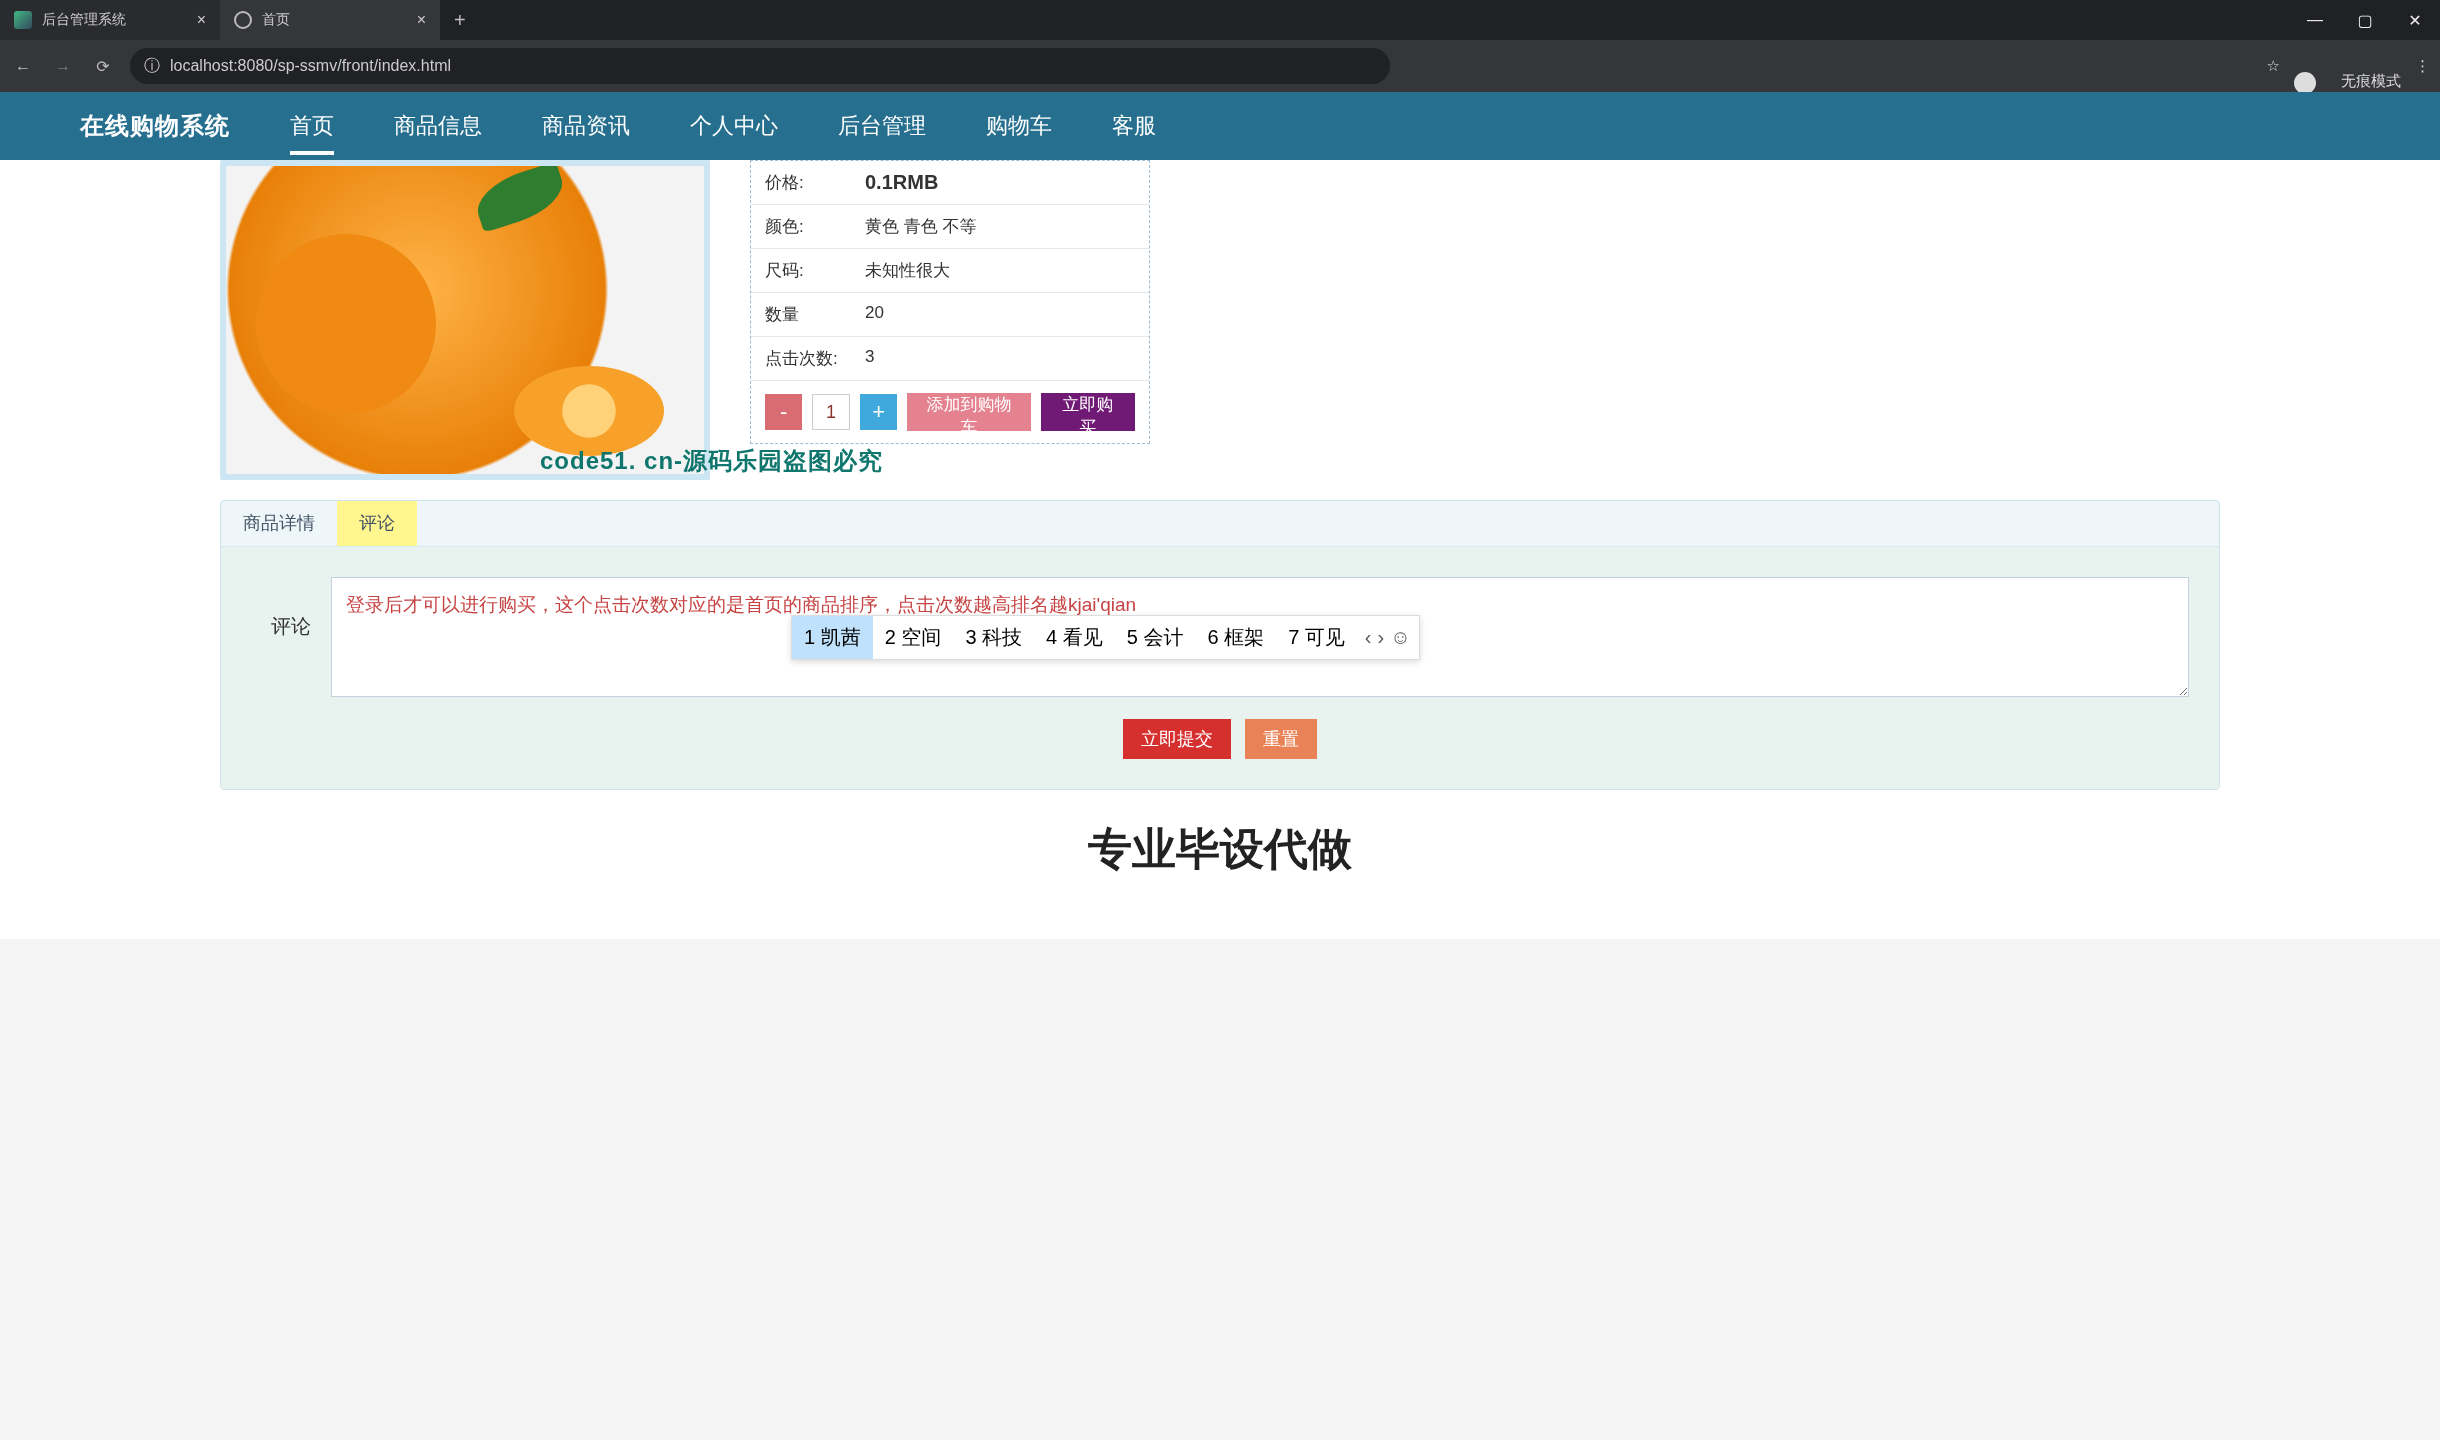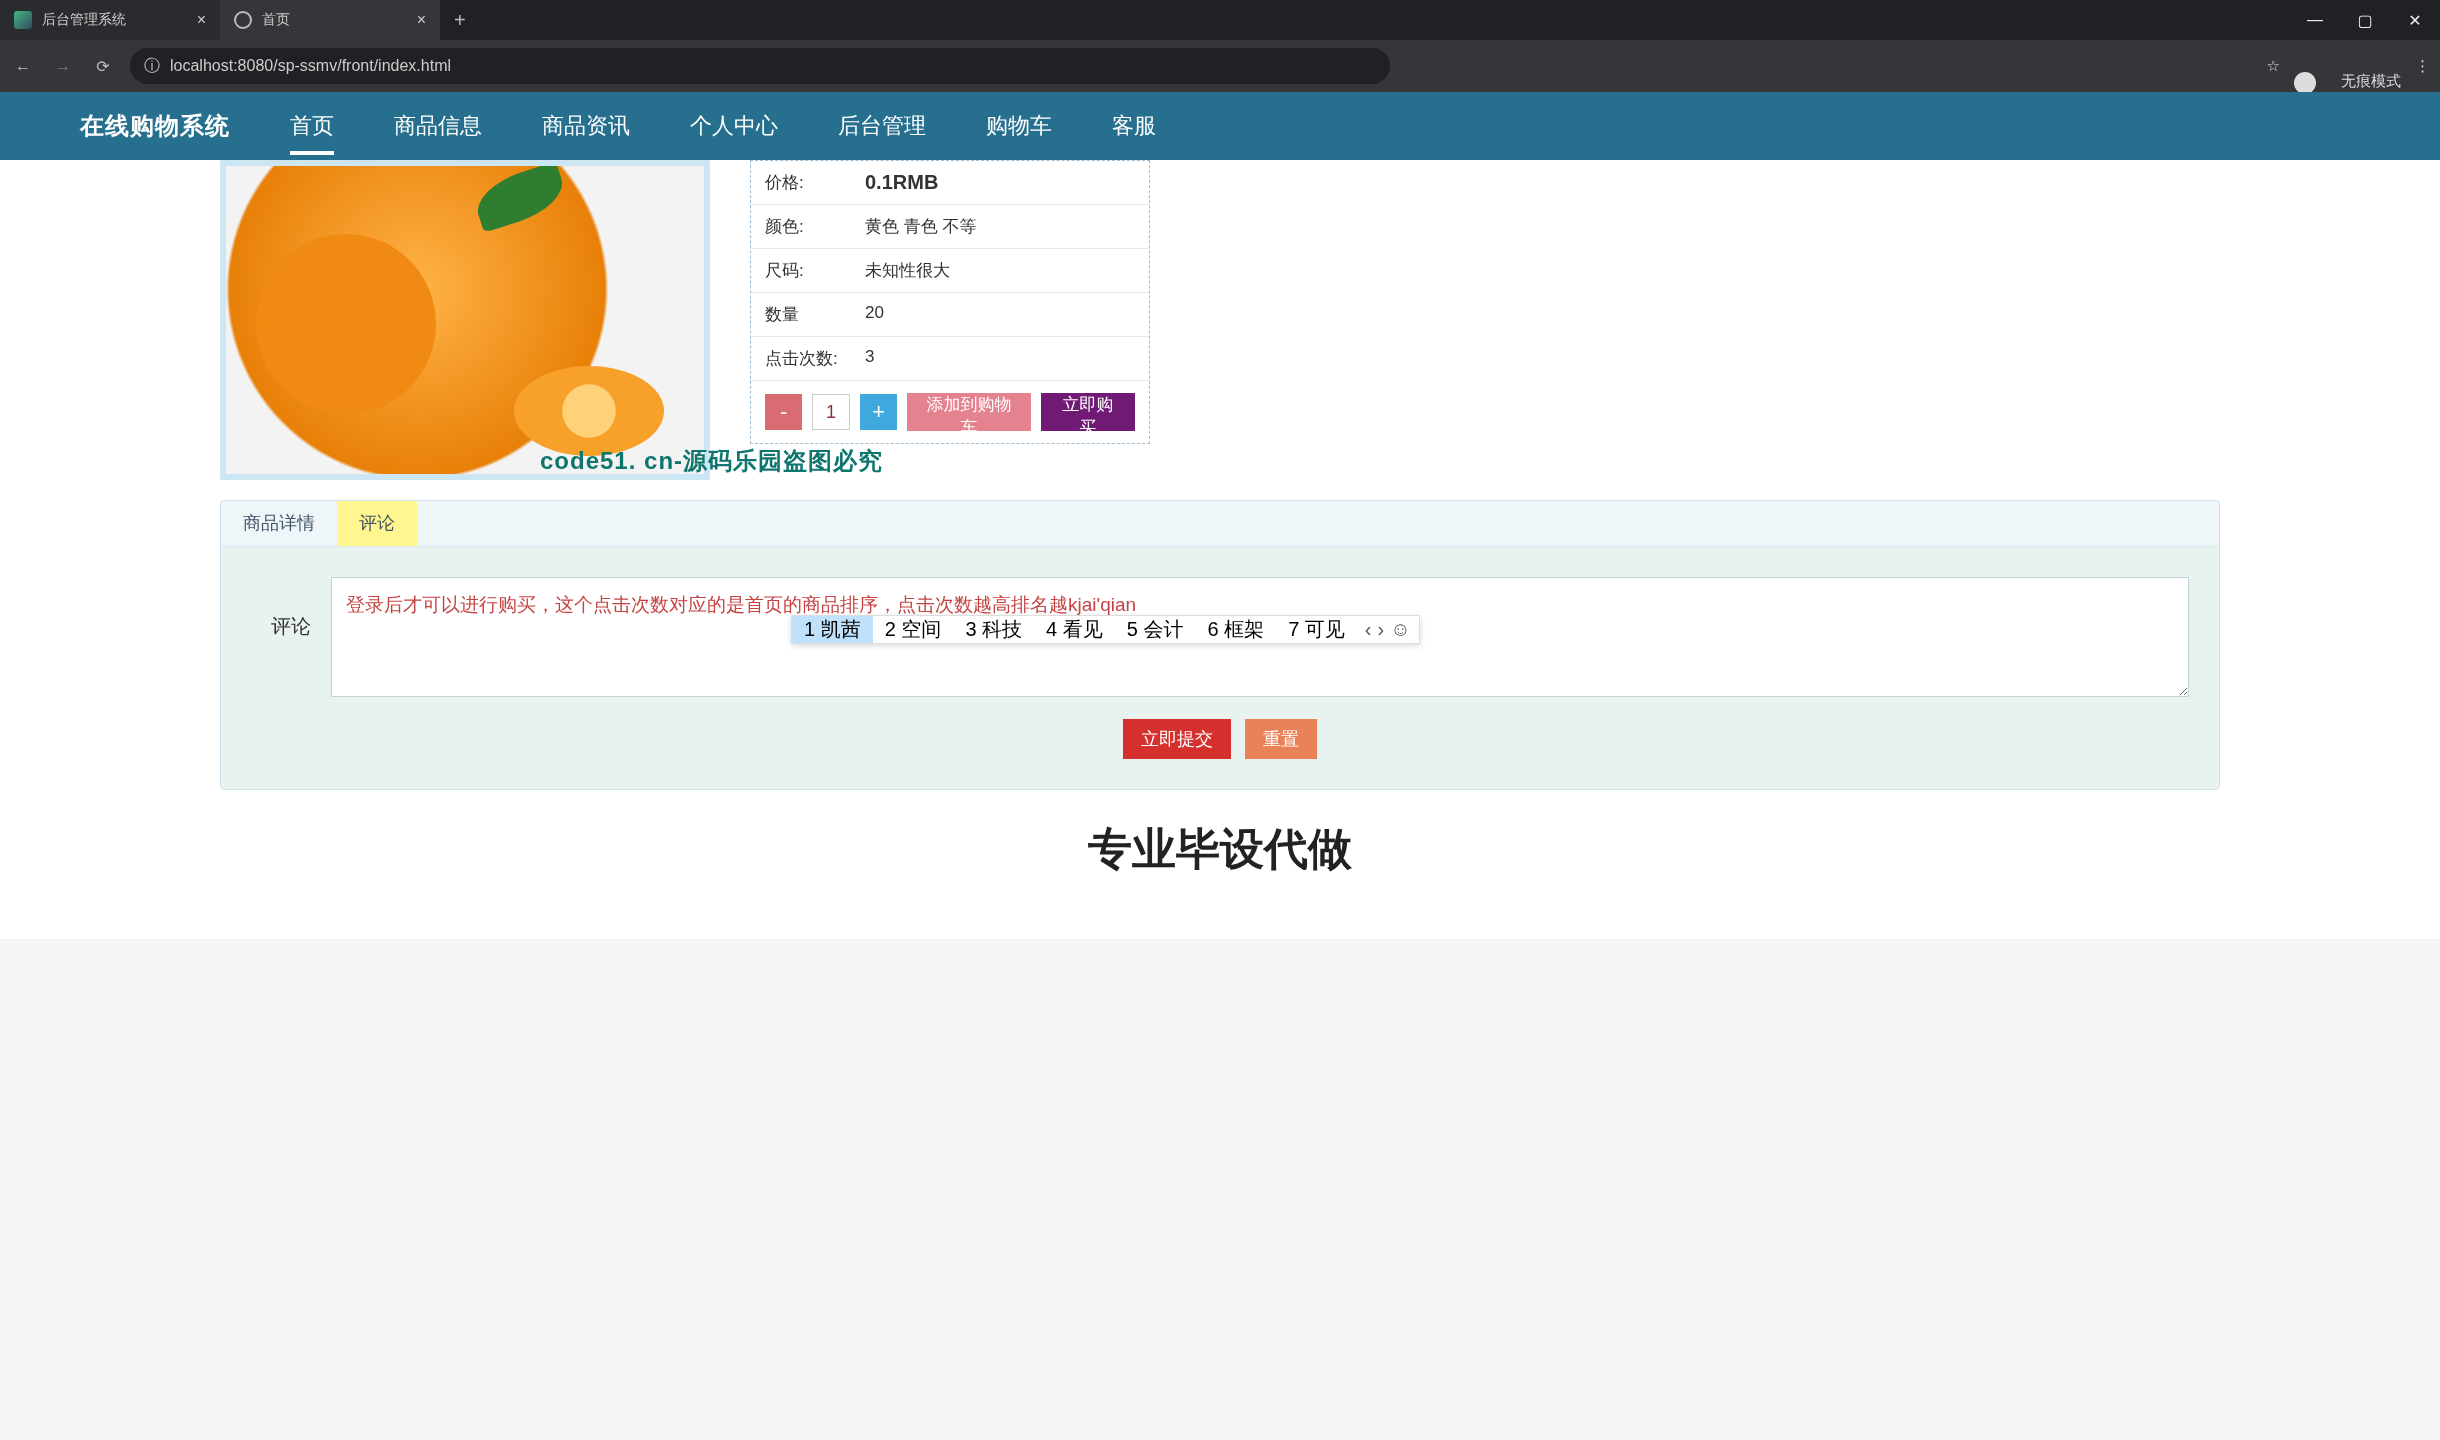--- a/index.html
+++ b/index.html
@@ -57,21 +57,21 @@
 .panel { margin: 10px 220px; border:1px solid #cfe3ee; border-radius:4px; background:#eef6fa; }
 .tabs { display:flex; height:46px; border-bottom:1px solid #dbe9f1; }
 .tab2 { padding: 10px 22px; font-size:18px; color:#456; }
 .tab2.active { background:#fff68f; }
 .panel-body { background:#e8f3f0; padding: 30px; }
 .comment-row { display:flex; gap:20px; align-items:flex-start;}
 .comment-label { font-size:20px; color:#333; padding-top:36px; width:60px; text-align:right;}
 .textarea-wrap { flex:1; position:relative;}
 textarea { width:100%; height:120px; resize:both; background:#fff; border:1px solid #c3d3dc; padding:14px; font-size:19px; color:#c74343;}
 .ime-bar { position:absolute; top:38px; left:460px; display:flex; align-items:center; background:#fff; border:1px solid #ddd; box-shadow:0 2px 6px rgba(0,0,0,.15);}
-.ime-item { padding:0 12px; font-size:20px;}
+.ime-item { padding:8px 12px; font-size:20px;}
 .ime-item.sel { background:#bfe1fb;}
 .ime-tail { display:flex; gap:6px; padding:0 8px; font-size:20px; color:#555;}
 
 .btn-row { display:flex; gap:14px; justify-content:center; padding-top:18px;}
 .submit { background:#d52f2e; color:#fff; border:none; height:40px; padding:0 18px; font-size:18px;}
 .reset { background:#e98257; color:#fff; border:none; height:40px; padding:0 18px; font-size:18px;}
 
 .bottom-banner { text-align:center; padding:20px 0; font-size:44px; font-weight:900; color:#222;}
 </style>
 </head>

